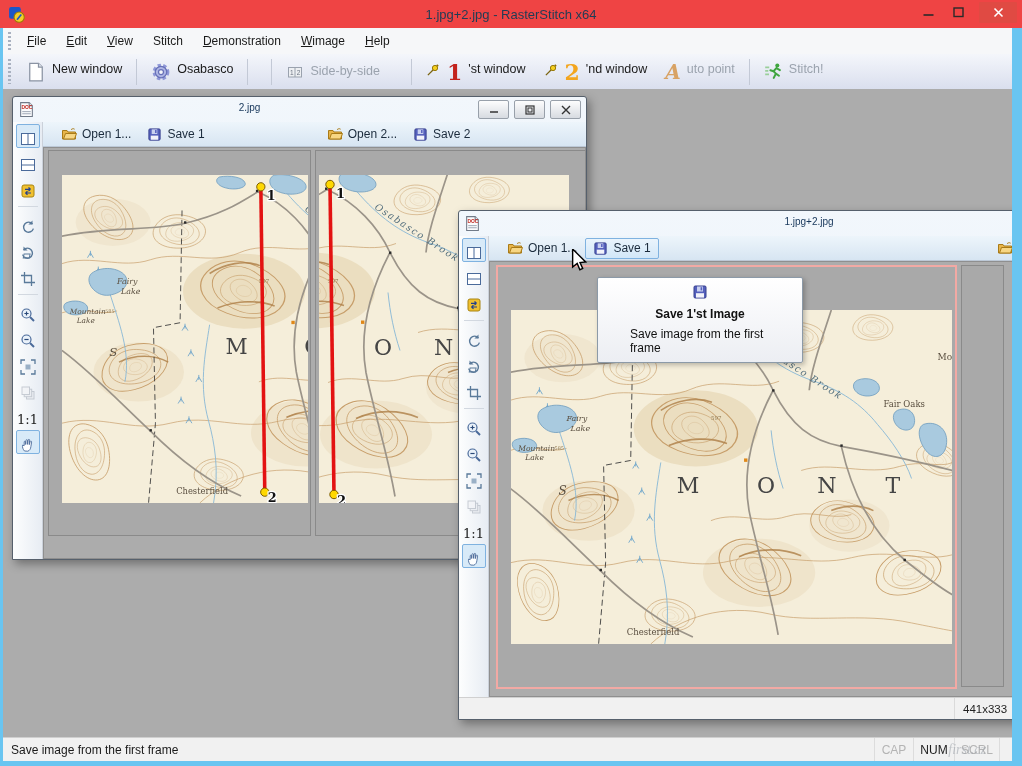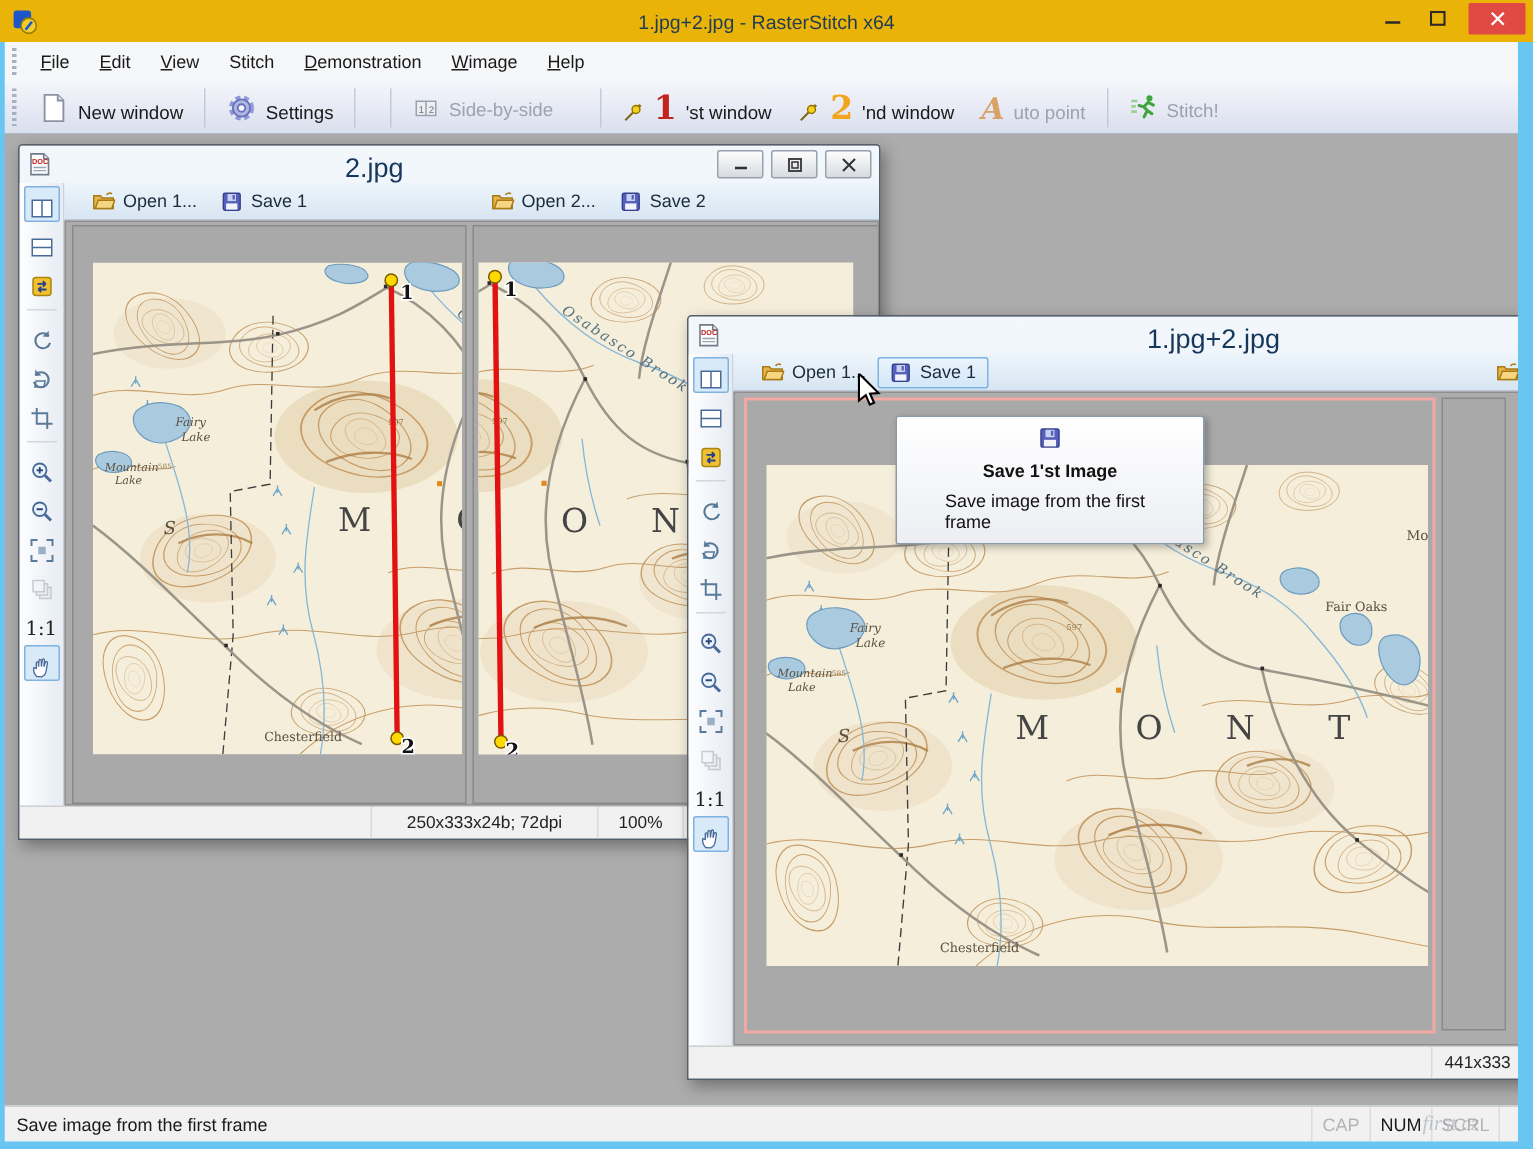--- a/index.html
+++ b/index.html
@@ -1,20 +1,20 @@
 <!DOCTYPE html>
 <html><head>
 <meta charset="utf-8">
 <style>
   html,body{margin:0;padding:0;}
   body{width:1022px;height:766px;position:relative;overflow:hidden;
        font-family:"Liberation Sans",sans-serif;background:#69C5F1;
        -webkit-font-smoothing:antialiased;}
   
-  .titlebar{position:absolute;left:0;top:0;width:1022px;height:28px;background:#eab308;
+  .titlebar{position:absolute;left:0;top:0;width:1022px;height:28px;background:#ef4444;
             border-bottom:1px solid #55AEDB;display:flex;align-items:center;}
   .titlebar .t{position:absolute;left:0;right:0;text-align:center;font-size:13px;color:#1F3C55;}
   .appicon{margin-left:8px;width:17px;height:17px;z-index:2;}
   .wbtns{position:absolute;right:0;top:0;height:28px;display:flex;align-items:flex-start;}
   .wglyph{width:30px;height:24px;display:flex;align-items:center;justify-content:center;}
   .wclose{width:38px;height:21px;margin:2px 5px 0 6px;background:#E04A43;border-radius:1px;
           display:flex;align-items:center;justify-content:center;}
   .frame{position:absolute;background:#69C5F1;}
   .fl{left:0;top:28px;width:3px;height:733px;}
   .fr{left:1012px;top:28px;width:10px;height:733px;}
@@ -22,34 +22,34 @@
   
   .menubar{position:absolute;left:3px;top:28px;width:1009px;height:26px;background:#F6F7F9;
            border-bottom:1px solid #E4E6EA;display:flex;align-items:center;font-size:12px;color:#1A1A1A;}
   .grip{width:3px;height:70%;margin:0 6px 0 5px;
         background:repeating-linear-gradient(180deg,#A9B1C0 0 2px,transparent 2px 4px);}
   .mi{padding:4px 10px;cursor:default;}
   .mi .u{text-decoration:underline;}
   .toolbar{position:absolute;left:3px;top:54px;width:1009px;height:35px;
            background:linear-gradient(#F4F6FB,#DADFEE);border-bottom:1px solid #AEB4C4;
            display:flex;align-items:center;font-size:12.5px;color:#1A1A1A;}
-  .mtb{display:flex;align-items:flex-end;gap:6px;padding:3px 9px;border-radius:2px;white-space:nowrap;}
+  .mtb{display:flex;align-items:flex-start;gap:6px;padding:3px 9px;border-radius:2px;white-space:nowrap;}
   .mtb .dis{color:#9BA3AE;}
   .vsep{width:1px;height:26px;background:#C3C9D6;margin:0 5px;}
   .d1{color:#C3231D;font:bold 22px "DejaVu Serif",serif;line-height:20px;}
   .d2{color:#F3A51E;font:bold 22px "DejaVu Serif",serif;line-height:20px;}
   .dA{color:#D8A264;font:bold italic 20px "DejaVu Serif",serif;line-height:20px;}
   
   .mdi{position:absolute;left:3px;top:89px;width:1009px;height:648px;background:#ACACAC;overflow:hidden;}
   
   .cwin{position:absolute;display:flex;flex-direction:column;overflow:hidden;
         background:linear-gradient(#F2F7FC,#D9E6F3);border:1px solid #56606C;
         border-radius:3px 3px 0 0;box-shadow:3px 4px 10px rgba(0,0,0,.35);}
   .cwin-title{height:25px;position:relative;display:flex;align-items:center;padding:0 5px;flex:none;}
-  .cwin-title .t{position:absolute;text-align:center;font-size:18px;color:#16365A;top:5px;}
+  .cwin-title .t{position:absolute;text-align:center;font-size:10px;color:#16365A;top:5px;}
   .cbtn{width:29px;height:17px;border:1px solid #98A0AA;border-radius:2px;margin-left:5px;
         background:linear-gradient(#FDFDFD,#D7DBE1);display:flex;align-items:center;justify-content:center;}
   .cwin-main{flex:1;display:flex;min-height:0;}
   .strip{width:29px;flex:none;display:flex;flex-direction:column;align-items:center;padding-top:1px;
          background:linear-gradient(90deg,#FDFEFE,#E7ECF3);border-right:1px solid #CBD1DA;}
   .tool{width:22px;height:22px;margin:1px 0;display:flex;align-items:flex-end;justify-content:center;
         border:1px solid transparent;border-radius:2px;}
   .tool.sel{border-color:#7FB2E0;background:#D8EAF8;}
   .tool.disabled{opacity:.5;}
   .tgap{width:20px;height:5px;border-bottom:1px solid #D2D8E0;margin-bottom:4px;}
@@ -294,21 +294,21 @@
     <svg width="20" height="20" viewBox="0 0 16 16">
         <use href="#ic-page"></use>
       </svg>
     <span>New window</span>
     </div>
   <div class="vsep"></div>
   <div class="mtb">
     <svg width="20" height="20" viewBox="0 0 16 16">
         <use href="#ic-gear"></use>
       </svg>
-    <span>Settings</span>
+    <span>Osabasco</span>
     </div>
   <div class="vsep"></div>
   <div class="vsep" style="margin-left:18px"></div>
   <div class="mtb">
     <svg width="18" height="16" viewBox="0 0 16 16">
         <rect x="1.5" y="3.5" width="13" height="9.5" fill="#EDEFF2" stroke="#9AA2AE"></rect>
         <line x1="8" y1="3.5" x2="8" y2="13" stroke="#9AA2AE"></line>
         <text x="3" y="11" font-size="6.5" fill="#6A7380">1</text>
         <text x="9.8" y="11" font-size="6.5" fill="#6A7380">2</text>
       </svg>
@@ -481,26 +481,20 @@
           </div>
           <div class="pane" style="left:271px;top:2px;width:272px;height:384px">
             <svg class="map" style="margin:24px 0 0 3px" width="250" height="328" viewBox="191 0 250 333" preserveAspectRatio="xMidYMid slice">
               <use href="#topo"></use>
                 <use href="#stitch-overlay"></use>
             </svg>
           </div>
         </div>
       </div>
     </div>
-    <div class="cwin-status">
-      <div style="flex:1"></div>
-      <div class="scell" style="width:150px">250x333x24b; 72dpi</div>
-      <div class="scell" style="width:56px">100%</div>
-      <div class="scell" style="width:130px"></div>
-    </div>
   </div>
 
   <div class="cwin" style="left:455px;top:121px;width:700px;height:508px;z-index:2">
     <div class="cwin-title">
       <svg width="17" height="17" viewBox="0 0 16 16">
           <use href="#ic-doc"></use>
         </svg>
       <span class="t" style="left:0;right:0">1.jpg+2.jpg</span>
     </div>
     <div class="cwin-main">

